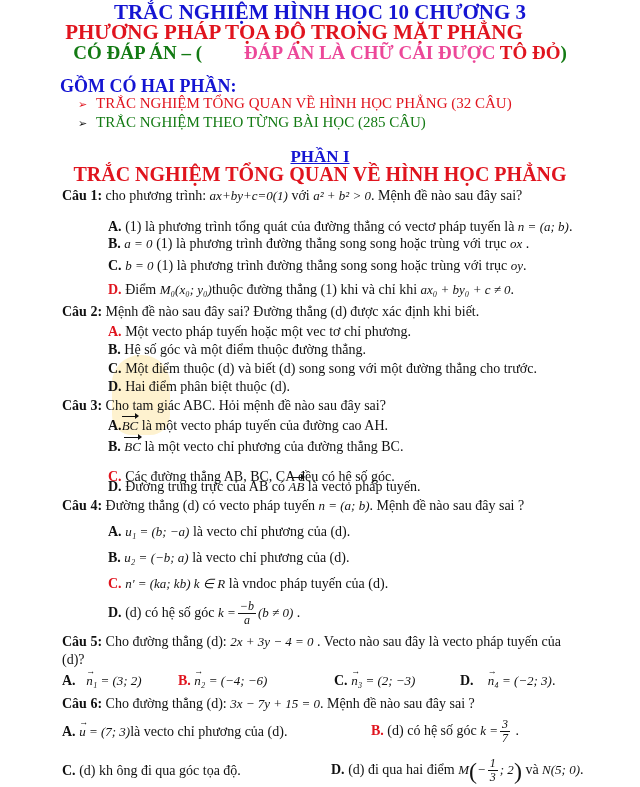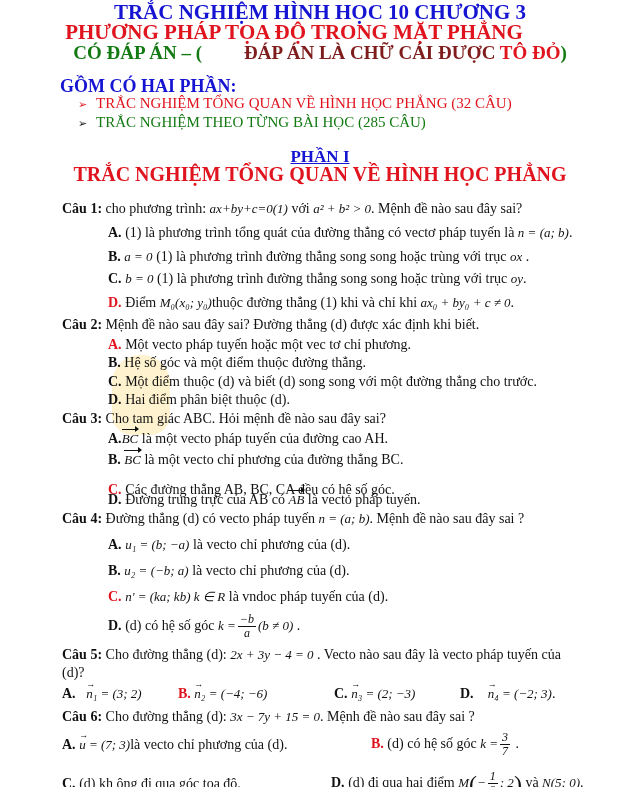--- a/index.html
+++ b/index.html
@@ -22,34 +22,34 @@
   .wm-mascot {
     position: absolute; left: 0; top: 10px; width: 58px; height: 80px;
     border-radius: 28px 28px 20px 20px; background: #fde7a8; opacity: 0.55;
   }
   .content { position: relative; z-index: 1; }
   .title1, .title2, .title3 { text-align: center; font-weight: bold; line-height: 22px; }
   .title1 { color: #1414d2; font-size: 21px; position: absolute; top: 1px; left: 0; width: 640px; }
   .title2 { color: #e0141e; font-size: 21px; position: absolute; top: 21px; left: 0; width: 588px; }
   .title3 { font-size: 19px; position: absolute; top: 42px; left: 0; width: 640px; }
   .green { color: #137a13; }
-  .blue { color: #7f1d1d; margin-left: 42px; }
+  .blue { color: #ec4899; margin-left: 42px; }
   .red { color: #e0141e; }
   .gom { position: absolute; left: 60px; top: 76px; font-size: 18px; font-weight: bold; color: #1414d2; }
   .bullet { position: absolute; left: 78px; font-size: 15px; font-weight: normal; }
   .bullet .arrow { display: inline-block; width: 18px; font-size: 11px; }
   .b1 { top: 95px; color: #e0141e; }
   .b2 { top: 114px; color: #137a13; }
   .b2 .arrow { color: #111; }
   .phan { position: absolute; top: 147px; left: 0; width: 640px; text-align: center;
           font-size: 17px; font-weight: bold; color: #1414d2; }
   .phan span { text-decoration: underline; margin-top: 35px; }
   .phan-sub { position: absolute; top: 163px; left: 0; width: 640px; text-align: center;
               font-size: 20px; font-weight: bold; color: #e0141e; }
-  .line { position: absolute; font-size: 14px; white-space: nowrap; line-height: 18px; margin-top: 13px; }
+  .line { position: absolute; font-size: 14px; white-space: nowrap; line-height: 18px; }
   .q { left: 62px; }
   .opt { left: 108px; }
   .lbl { font-weight: bold; }
   .lbl.ans { color: #e0141e; }
   .m { font-style: italic; font-family: "Liberation Serif", serif; font-size: 13px; }
   .vec { position: relative; display: inline-block; }
   .vec::before { content: "→"; position: absolute; top: -10px; left: 0; font-size: 9px; font-style: normal; }
   .vec.wide::before { content: ""; border-top: 1px solid #111; width: 100%; top: -1px; }
   .vec.wide::after { content: ""; position: absolute; right: -1px; top: -4px; border-left: 4px solid #111;
                      border-top: 3px solid transparent; border-bottom: 3px solid transparent; }
@@ -82,21 +82,21 @@
     <div class="bullet b2">
       <span class="arrow">➢</span><span>TRẮC NGHIỆM THEO TỪNG BÀI HỌC (285 CÂU)</span>
     </div>
 
     <div class="phan"><span>PHẦN I</span></div>
     <div class="phan-sub">TRẮC NGHIỆM TỔNG QUAN VỀ HÌNH HỌC PHẲNG</div>
 
     <div class="line q" style="top:187px">
       <span class="lbl">Câu 1:</span><span> cho phương trình: </span><span class="m">ax+by+c=0(1)</span><span> với </span><span class="m">a² + b² &gt; 0</span><span>. Mệnh đề nào sau đây sai?</span>
     </div>
-    <div class="line opt" style="top:211px">
+    <div class="line opt" style="top:218px">
       <span class="lbl">A.</span><span> (1) là phương trình tổng quát của đường thẳng có vectơ pháp tuyến là </span><span class="m">n = (a; b)</span><span>.</span>
     </div>
     <div class="line opt" style="top:235px">
       <span class="lbl">B.</span> <span class="m">a = 0</span><span> (1) là phương trình đường thẳng song song hoặc trùng với trục </span><span class="m">ox</span><span> .</span>
     </div>
     <div class="line opt" style="top:257px">
       <span class="lbl">C.</span> <span class="m">b = 0</span><span> (1) là phương trình đường thẳng song song hoặc trùng với trục </span><span class="m">oy</span><span>.</span>
     </div>
     <div class="line opt" style="top:281px">
       <span class="lbl ans">D.</span><span> Điểm </span><span class="m">M₀(x₀; y₀)</span><span>thuộc đường thẳng (1) khi và chỉ khi </span><span class="m">ax₀ + by₀ + c ≠ 0</span><span>.</span>

